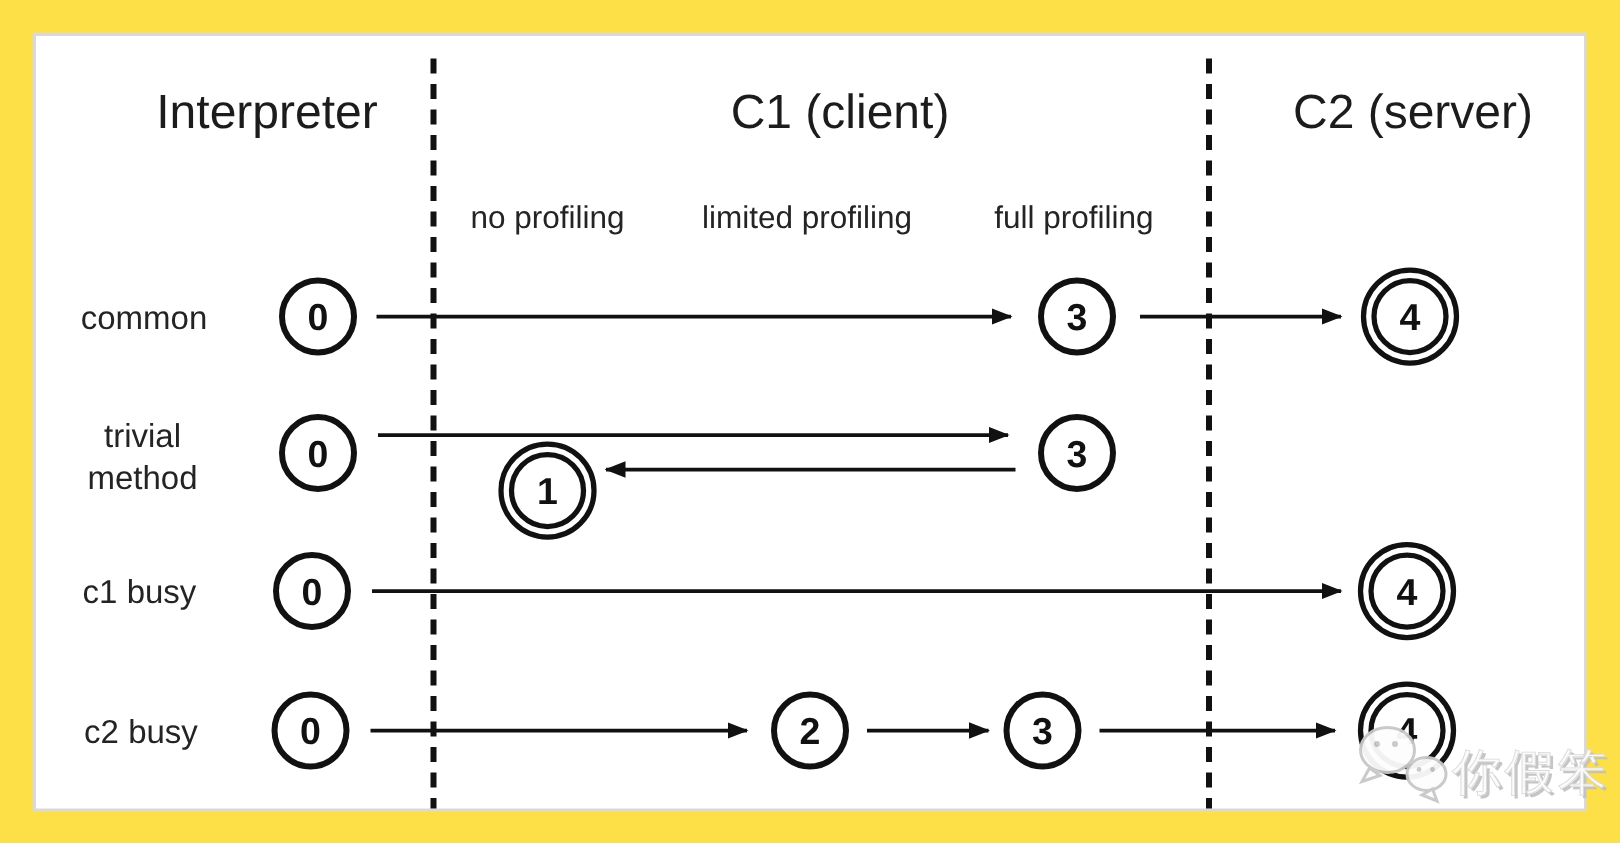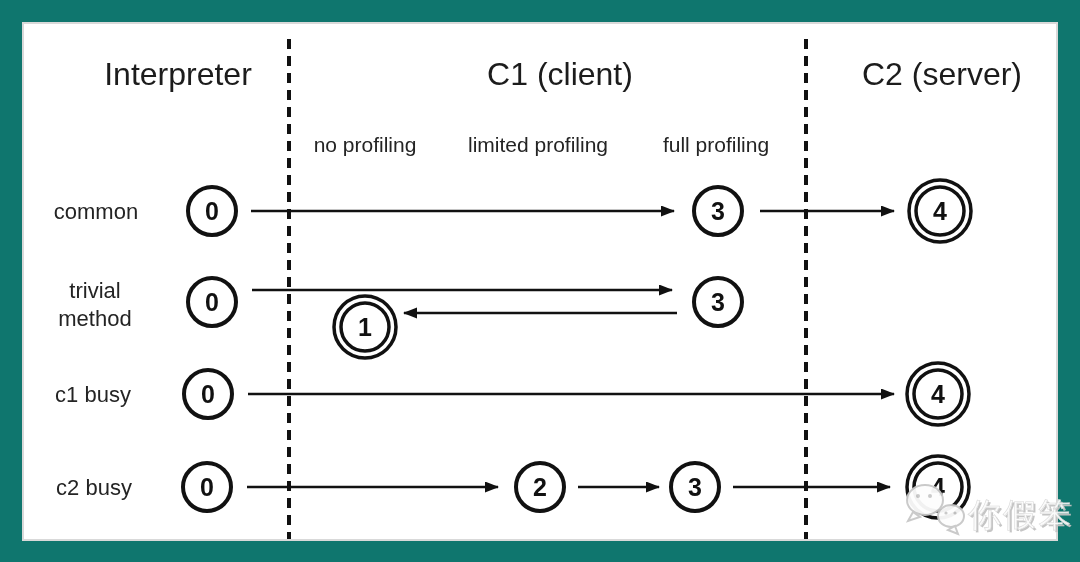--- a/index.html
+++ b/index.html
@@ -1,16 +1,16 @@
 <!DOCTYPE html>
 <html><head>
 <meta charset="utf-8">
 <style>
   html,body{margin:0;padding:0;background:#ffffff;}
-  .stage{position:relative;width:1080px;height:562px;background:#0f766e;overflow:hidden;
+  .stage{position:relative;width:1080px;height:562px;background:#fde047;overflow:hidden;
          font-family:"Liberation Sans","DejaVu Sans",sans-serif;}
   svg{display:block;}
   .hdr   {font-family:"Liberation Sans","DejaVu Sans",sans-serif;font-size:32px;fill:#1c1c1c;text-anchor:middle;}
   .sub   {font-family:"Liberation Sans","DejaVu Sans",sans-serif;font-size:21px;fill:#242424;text-anchor:middle;}
   .rowlbl{font-family:"Liberation Sans","DejaVu Sans",sans-serif;font-size:22px;fill:#242424;text-anchor:middle;}
   .digit {font-family:"Liberation Sans","DejaVu Sans",sans-serif;font-size:25px;font-weight:700;fill:#111111;text-anchor:middle;}
   .node  {fill:#ffffff;stroke:#111111;stroke-width:4;}
   .nodeD {fill:#ffffff;stroke:#111111;stroke-width:3.5;}
   .edge  {stroke:#111111;stroke-width:2.5;}
   .divider{stroke:#111111;stroke-width:4;stroke-dasharray:10 7;}

